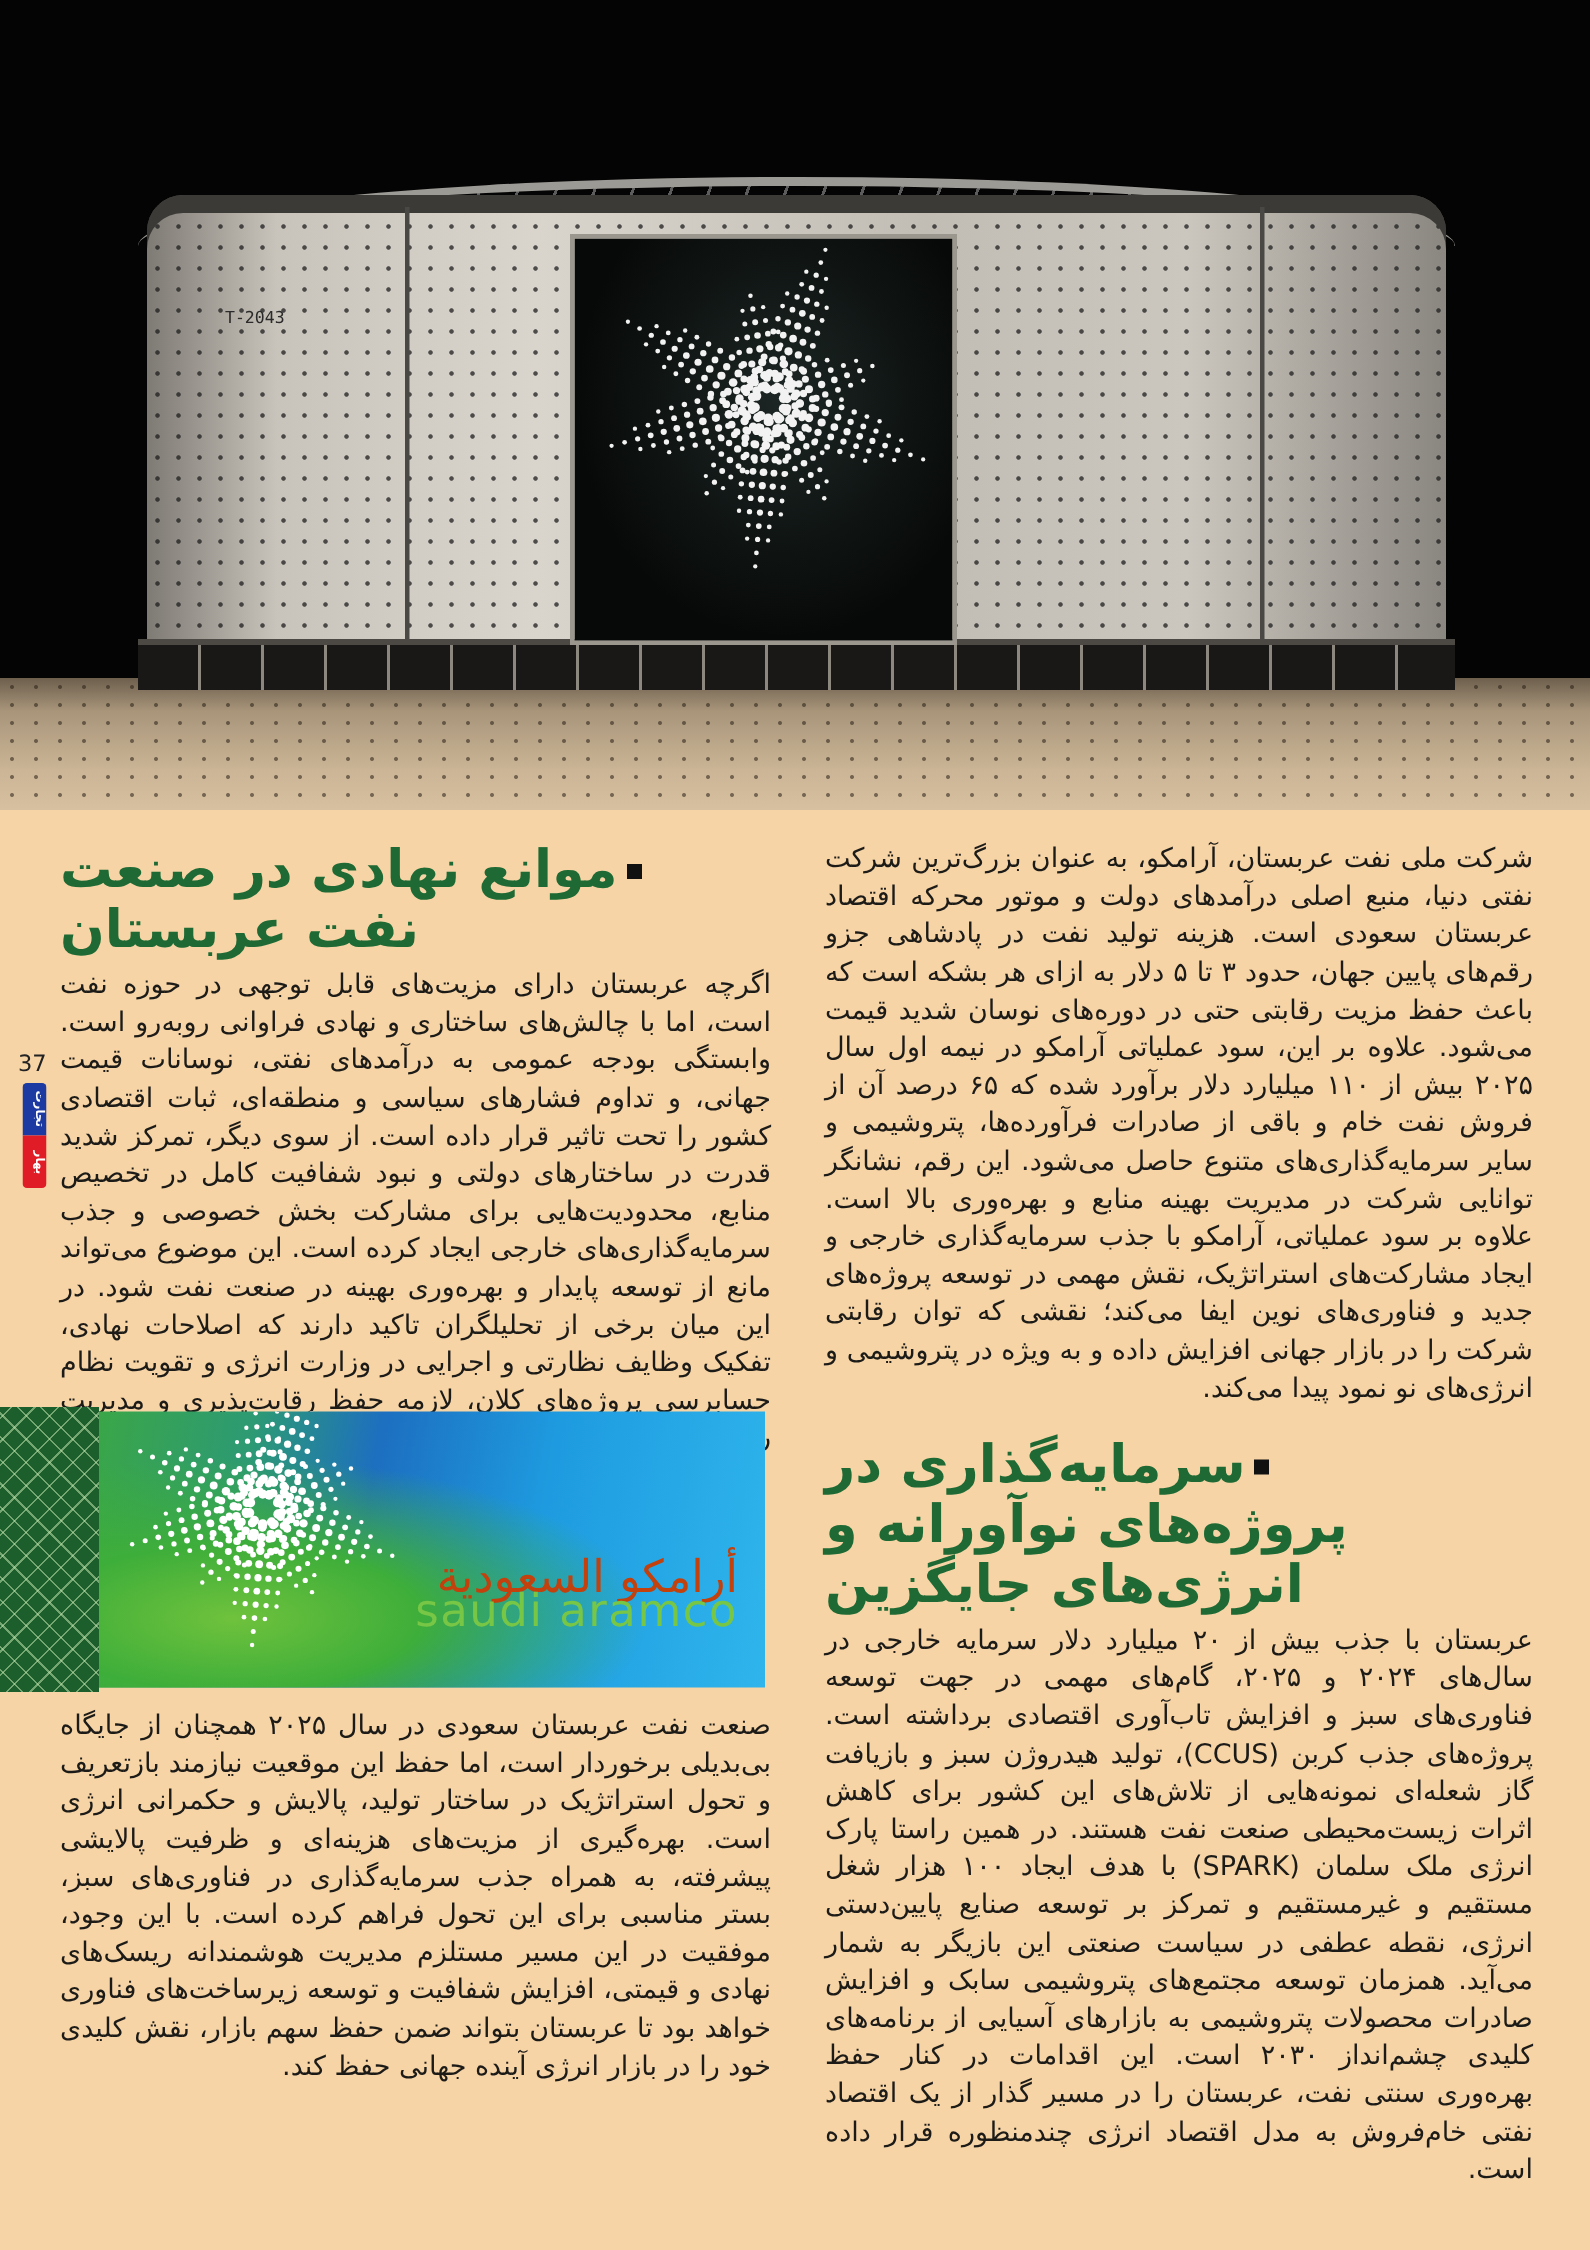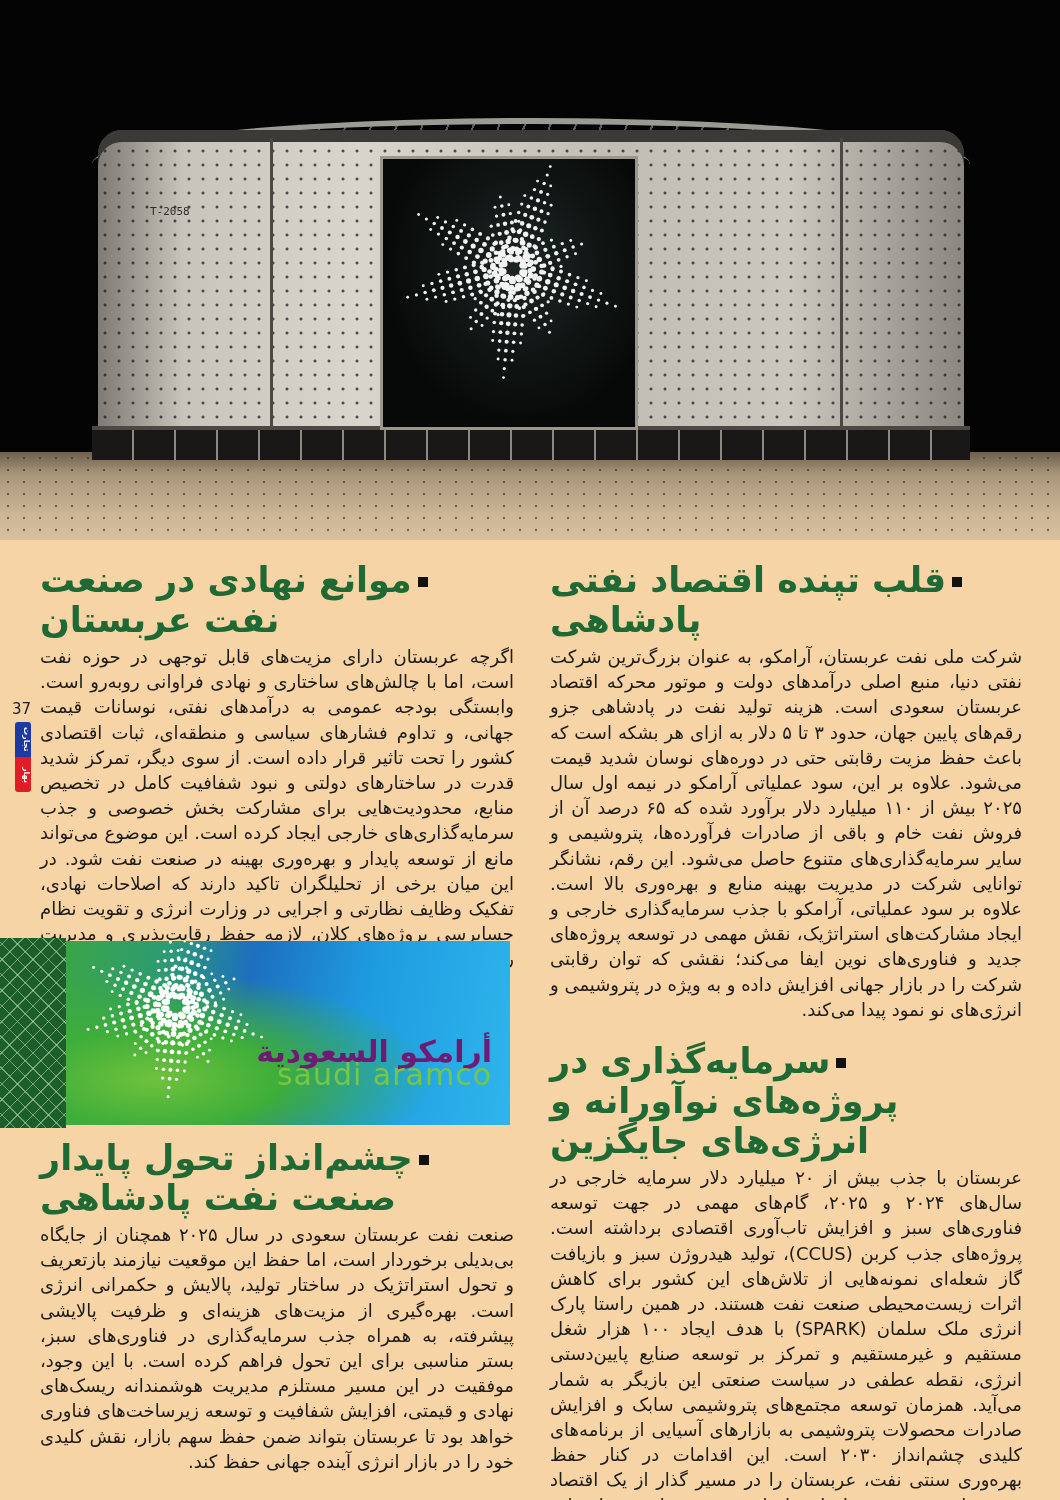--- a/index.html
+++ b/index.html
@@ -99,38 +99,38 @@
         #1c5f2c;
     }
     .banner-art {
       position: absolute; left: 66px; top: 3px; width: 444px; height: 184px;
       background:
         radial-gradient(ellipse at 20% 75%, #6fc23c 0%, #3eae3a 25%, rgba(46,160,70,0) 55%),
         linear-gradient(100deg, #3aa648 0%, #2d9a74 22%, #1d6fc0 40%, #1e9be0 65%, #2fb5ec 100%);
     }
     .banner-ar {
       position: absolute; right: 18px; top: 96px; font-size: 30px;
-      color: #701a75; direction: rtl; font-family: "DejaVu Sans", sans-serif; font-weight: bold;
+      color: #c2410c; direction: rtl; font-family: "DejaVu Sans", sans-serif;
     }
     .banner-en {
       position: absolute; right: 18px; top: 119px; font-size: 30px; letter-spacing: 1px;
       color: #78c645; font-family: "DejaVu Sans", sans-serif;
     }
     svg { display: block; }
   </style>
 </head>
 <body>
 
 <div class="hero">
   <div class="ground"></div>
   <div class="tank-roof"></div>
   <div class="tank"></div>
   <div class="tank-seam" style="left:270px"></div>
   <div class="tank-seam" style="left:840px"></div>
-  <div class="tank-label">T-2058</div>
+  <div class="tank-label">T-2043</div>
   <div class="tank-base"></div>
   <div class="logo-panel">
     <svg width="252" height="268" viewBox="0 0 252 268" id="starPhoto">
         <circle cx="114.33974596215562" cy="117.12435565298215" r="2.618181818181818" fill="#f2f2f2"></circle>
         <circle cx="106.54551732809566" cy="112.62435565298215" r="2.4545454545454546" fill="#f2f2f2"></circle>
         <circle cx="98.75128869403571" cy="108.12435565298215" r="2.2909090909090906" fill="#f2f2f2"></circle>
         <circle cx="90.95706005997576" cy="103.62435565298215" r="2.127272727272727" fill="#f2f2f2"></circle>
         <circle cx="83.16283142591581" cy="99.12435565298215" r="1.9636363636363634" fill="#f2f2f2"></circle>
         <circle cx="75.36860279185586" cy="94.62435565298215" r="1.7999999999999998" fill="#f2f2f2"></circle>
         <circle cx="67.57437415779592" cy="90.12435565298215" r="1.6363636363636362" fill="#f2f2f2"></circle>
@@ -493,23 +493,20 @@
         <circle cx="90.63727779586918" cy="106.05334310074633" r="2.127272727272727" fill="#f2f2f2"></circle>
         <circle cx="81.94394535926757" cy="108.38271450666902" r="1.9636363636363634" fill="#f2f2f2"></circle>
         <circle cx="73.25061292266597" cy="110.7120859125917" r="1.7999999999999998" fill="#f2f2f2"></circle>
         <circle cx="64.55728048606434" cy="113.04145731851439" r="1.6363636363636362" fill="#f2f2f2"></circle>
         <circle cx="55.863948049462735" cy="115.37082872443708" r="1.4727272727272722" fill="#f2f2f2"></circle>
       </svg>
   </div>
 </div>
 
 <div class="col col-right">
-  <h2 class="h">
-    <span class="sq"></span><span>قلب تپنده اقتصاد نفتی پادشاهی</span>
-  </h2>
   <p class="p">شرکت ملی نفت عربستان، آرامکو، به عنوان بزرگ‌ترین شرکت نفتی دنیا، منبع اصلی درآمدهای دولت و موتور محرکه اقتصاد عربستان سعودی است. هزینه تولید نفت در پادشاهی جزو رقم‌های پایین جهان، حدود ۳ تا ۵ دلار به ازای هر بشکه است که باعث حفظ مزیت رقابتی حتی در دوره‌های نوسان شدید قیمت می‌شود. علاوه بر این، سود عملیاتی آرامکو در نیمه اول سال ۲۰۲۵ بیش از ۱۱۰ میلیارد دلار برآورد شده که ۶۵ درصد آن از فروش نفت خام و باقی از صادرات فرآورده‌ها، پتروشیمی و سایر سرمایه‌گذاری‌های متنوع حاصل می‌شود. این رقم، نشانگر توانایی شرکت در مدیریت بهینه منابع و بهره‌وری بالا است. علاوه بر سود عملیاتی، آرامکو با جذب سرمایه‌گذاری خارجی و ایجاد مشارکت‌های استراتژیک، نقش مهمی در توسعه پروژه‌های جدید و فناوری‌های نوین ایفا می‌کند؛ نقشی که توان رقابتی شرکت را در بازار جهانی افزایش داده و به ویژه در پتروشیمی و انرژی‌های نو نمود پیدا می‌کند.</p>
 
   <h2 class="h h2">
     <span class="sq"></span><span>سرمایه‌گذاری در پروژه‌های نوآورانه و انرژی‌های جایگزین</span>
   </h2>
   <p class="p">عربستان با جذب بیش از ۲۰ میلیارد دلار سرمایه خارجی در سال‌های ۲۰۲۴ و ۲۰۲۵، گام‌های مهمی در جهت توسعه فناوری‌های سبز و افزایش تاب‌آوری اقتصادی برداشته است. پروژه‌های جذب کربن (CCUS)، تولید هیدروژن سبز و بازیافت گاز شعله‌ای نمونه‌هایی از تلاش‌های این کشور برای کاهش اثرات زیست‌محیطی صنعت نفت هستند. در همین راستا پارک انرژی ملک سلمان (SPARK) با هدف ایجاد ۱۰۰ هزار شغل مستقیم و غیرمستقیم و تمرکز بر توسعه صنایع پایین‌دستی انرژی، نقطه عطفی در سیاست صنعتی این بازیگر به شمار می‌آید. همزمان توسعه مجتمع‌های پتروشیمی سابک و افزایش صادرات محصولات پتروشیمی به بازارهای آسیایی از برنامه‌های کلیدی چشم‌انداز ۲۰۳۰ است. این اقدامات در کنار حفظ بهره‌وری سنتی نفت، عربستان را در مسیر گذار از یک اقتصاد نفتی خام‌فروش به مدل اقتصاد انرژی چندمنظوره قرار داده است.</p>
 </div>
 
 <div class="col col-left-top">
   <h2 class="h">
@@ -844,17 +841,14 @@
         <circle cx="61.94394535926757" cy="63.38271450666902" r="1.831578947368421" fill="#ffffff"></circle>
         <circle cx="53.25061292266596" cy="65.7120859125917" r="1.6421052631578945" fill="#ffffff"></circle>
         <circle cx="44.55728048606434" cy="68.04145731851439" r="1.452631578947368" fill="#ffffff"></circle>
       </svg>
   </div>
   <div class="banner-ar">أرامكو السعودية</div>
   <div class="banner-en">saudi aramco</div>
 </div>
 
 <div class="col col-left-bot">
-  <h2 class="h">
-    <span class="sq"></span><span>چشم‌انداز تحول پایدار صنعت نفت پادشاهی</span>
-  </h2>
   <p class="p">صنعت نفت عربستان سعودی در سال ۲۰۲۵ همچنان از جایگاه بی‌بدیلی برخوردار است، اما حفظ این موقعیت نیازمند بازتعریف و تحول استراتژیک در ساختار تولید، پالایش و حکمرانی انرژی است. بهره‌گیری از مزیت‌های هزینه‌ای و ظرفیت پالایشی پیشرفته، به همراه جذب سرمایه‌گذاری در فناوری‌های سبز، بستر مناسبی برای این تحول فراهم کرده است. با این وجود، موفقیت در این مسیر مستلزم مدیریت هوشمندانه ریسک‌های نهادی و قیمتی، افزایش شفافیت و توسعه زیرساخت‌های فناوری خواهد بود تا عربستان بتواند ضمن حفظ سهم بازار، نقش کلیدی خود را در بازار انرژی آینده جهانی حفظ کند.</p>
 </div>
 
 </body></html>

